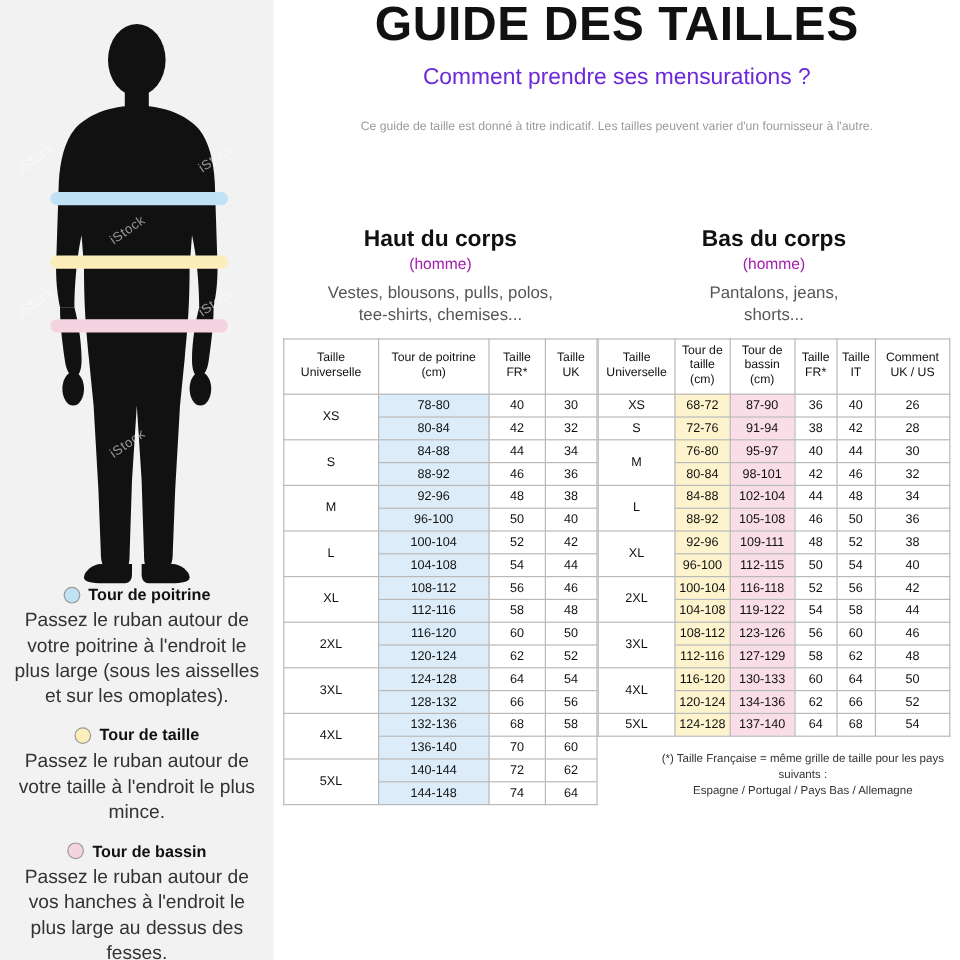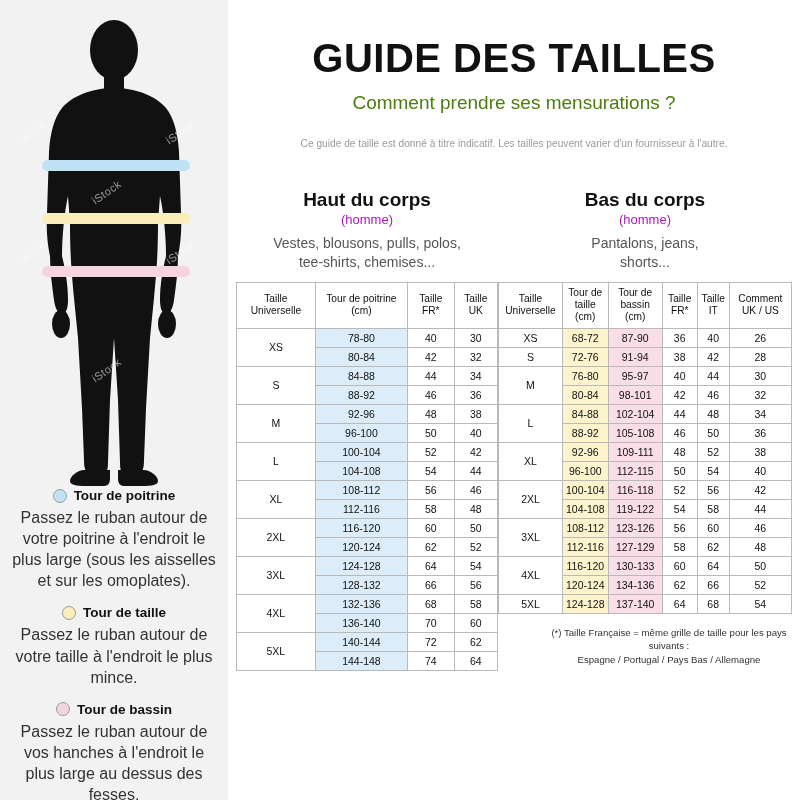--- a/index.html
+++ b/index.html
@@ -94,33 +94,32 @@
     line-height: 1.32;
     color: #333;
   }
 
   
   .header {
     position: absolute;
     left: 228px; top: 0;
     width: 572px;
     text-align: center;
-    padding-top: 38px;
   }
   .main-title {
     font-size: 40px;
     font-weight: bold;
     letter-spacing: 0.5px;
     color: #111;
     margin: 0;
     line-height: 1;
   }
   .subtitle {
     font-size: 19px;
-    color: #4d7c0f;
+    color: #6d28d9;
     margin-top: 14px;
     font-weight: normal;
   }
   .disclaimer {
     font-size: 10.2px;
     color: #9b9b9b;
     margin-top: 24px;
   }
 
   

